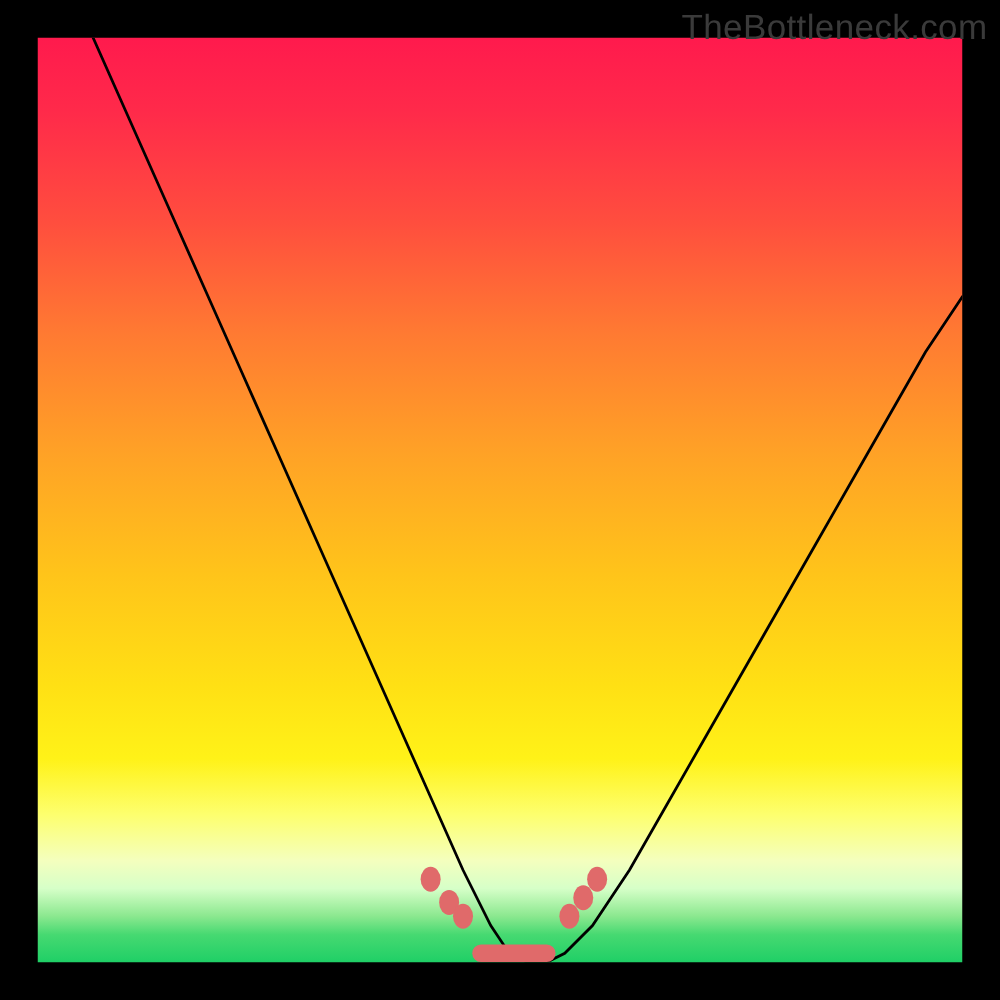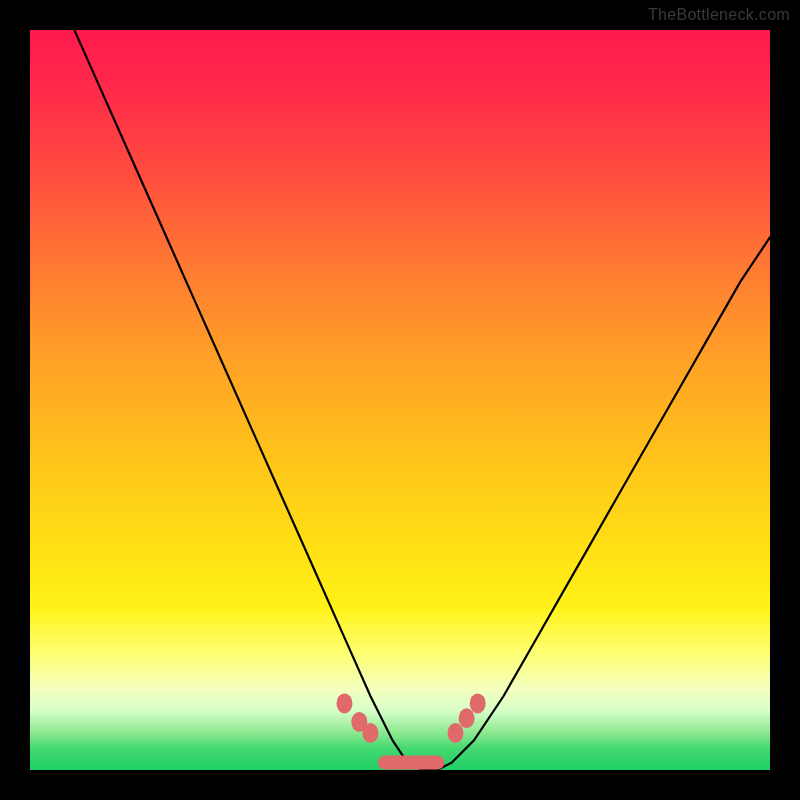--- a/index.html
+++ b/index.html
@@ -44,21 +44,21 @@
       #8be88f 95%,
       #46d971 97%,
       #1fcf66 100%
     );
   }
   .watermark {
     position: absolute;
     top: 6px;
     right: 10px;
     color: #3a3a3a;
-    font-size: 16px;
+    font-size: 28px;
     font-weight: 500;
     letter-spacing: 0.3px;
     z-index: 5;
     pointer-events: none;
   }
   svg.curve {
     position: absolute;
     inset: 0;
   }
   .curve-path {

